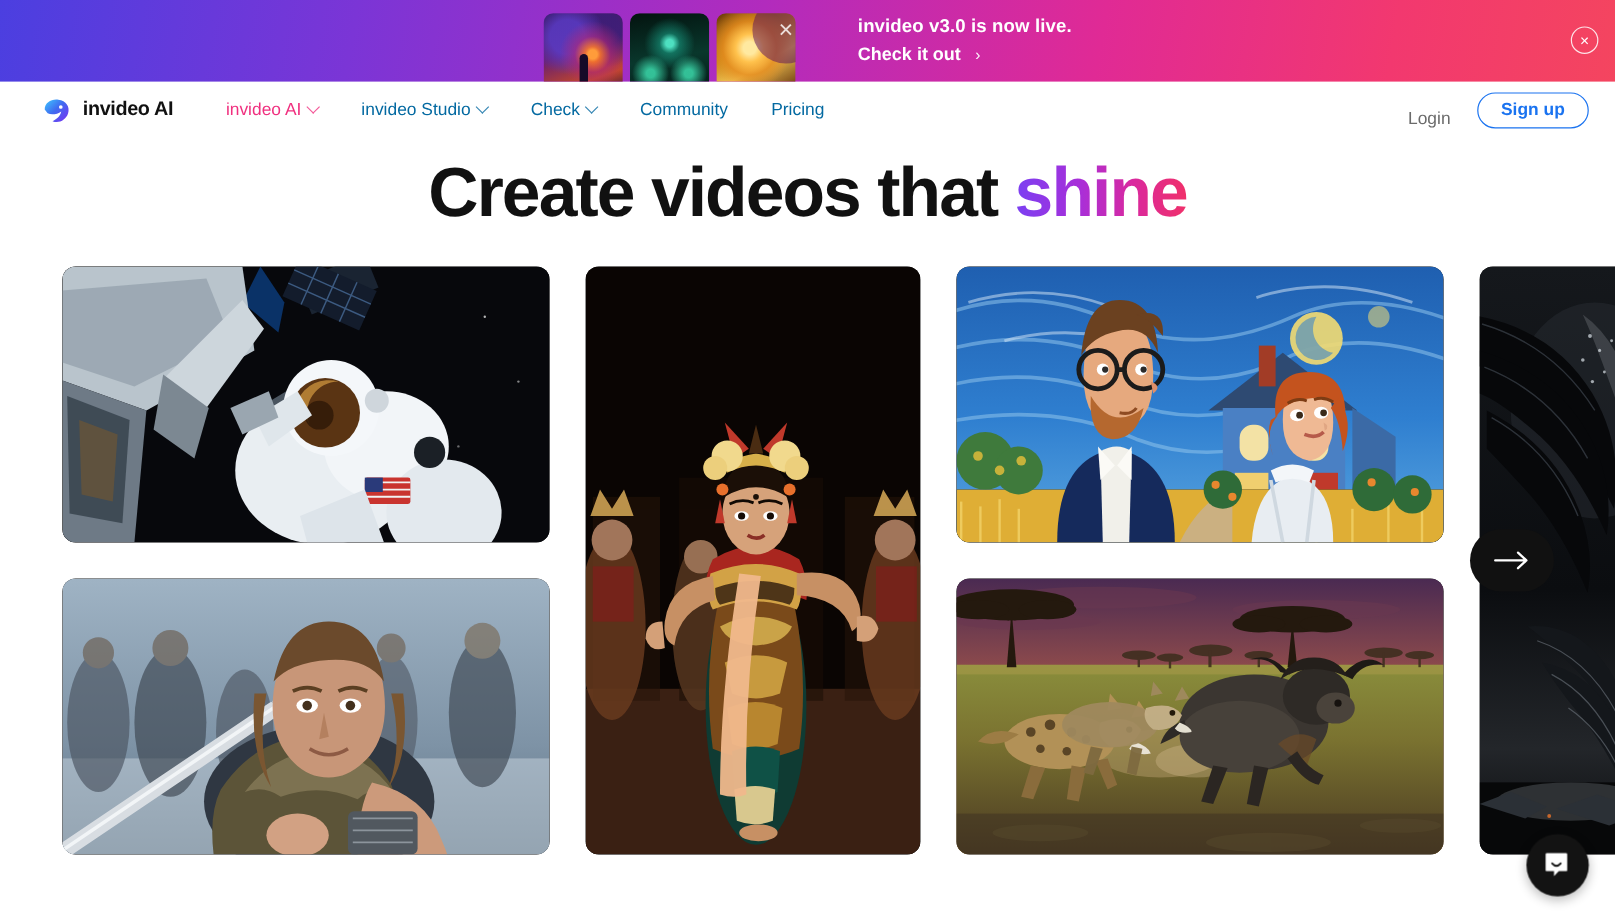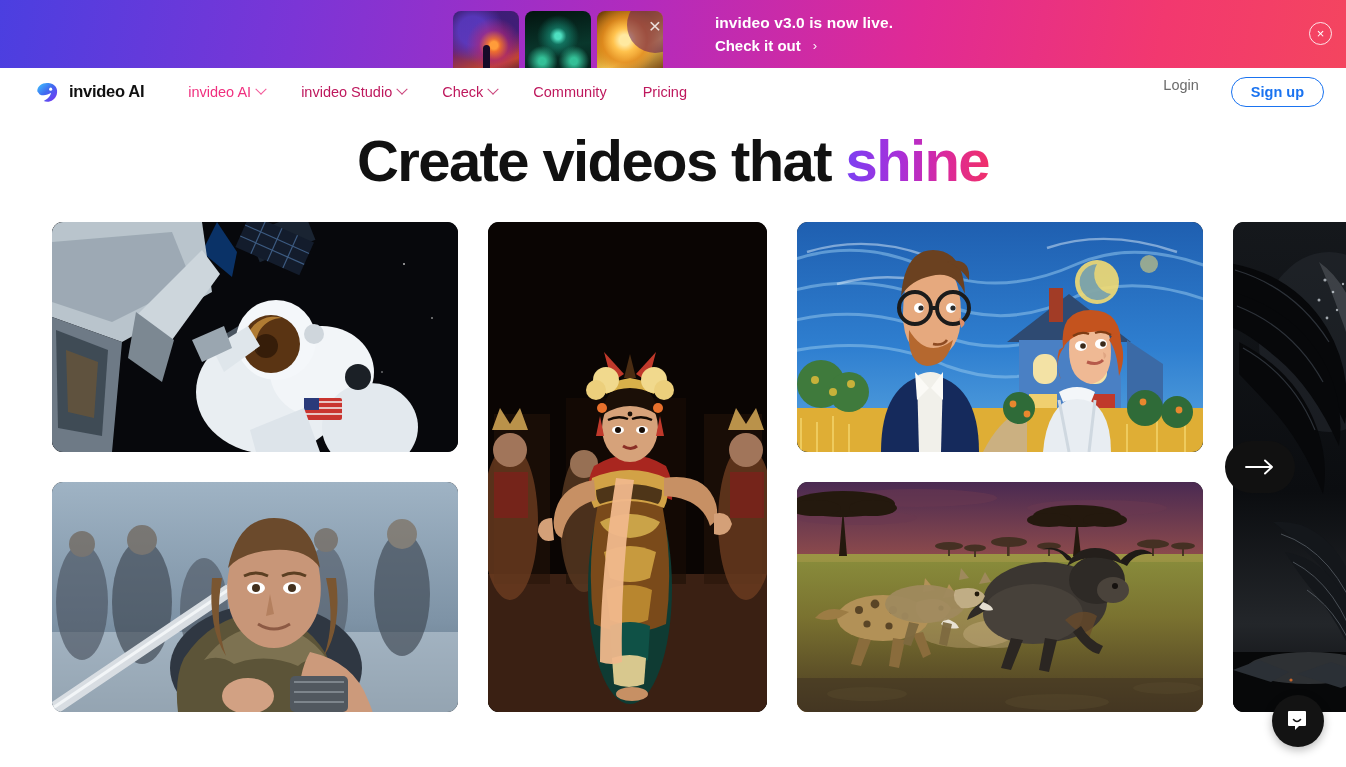--- a/index.html
+++ b/index.html
@@ -48,27 +48,27 @@
     color:#fff; font-size:13px; line-height:1; cursor:pointer; font-weight:300;
   }
 
   
   .nav{ height:47px; display:flex; align-items:center; padding:0 22px 0 34px; background:#fff; }
   .brand{ display:flex; align-items:center; gap:9px; margin-right:26px; cursor:pointer; }
   .brand-mark{ width:26px; height:26px; flex:none; }
   .brand-text{ font-size:16.5px; font-weight:800; letter-spacing:-.3px; color:#111; }
   .nav-links{ display:flex; align-items:center; gap:0; }
   .nav-item{
-    display:flex; align-items:center; gap:6px; font-size:14.5px; color:#be185d;
+    display:flex; align-items:center; gap:6px; font-size:14.5px; color:#0369a1;
     padding:6px 18px; cursor:pointer; white-space:nowrap;
   }
   .nav-item.active{ color:#f0307f; }
   .nav-item .caret{ display:inline-block; width:8px; height:8px; border-right:1.6px solid currentColor;
     border-bottom:1.6px solid currentColor; transform:rotate(45deg) translate(-2px,-2px); opacity:.8; }
-  .nav-right{ margin-left:auto; display:flex; align-items:flex-start; gap:32px; }
+  .nav-right{ margin-left:auto; display:flex; align-items:flex-end; gap:22px; }
   .login{ font-size:14.5px; color:#6b6b6b; cursor:pointer; }
   .signup{
     font-size:14.5px; font-weight:700; color:#1a73f0; border:1.6px solid #1a73f0;
     border-radius:999px; padding:6px 19px; cursor:pointer; background:#fff;
   }
 
   
   .headline{ text-align:center; margin-top:14px; font-size:58px; font-weight:800; letter-spacing:-1.6px; line-height:1.1; }
   .headline .shine{
     background:linear-gradient(90deg,#7b3ff2 0%,#a92fd8 38%,#d9299f 68%,#f0306a 100%);

